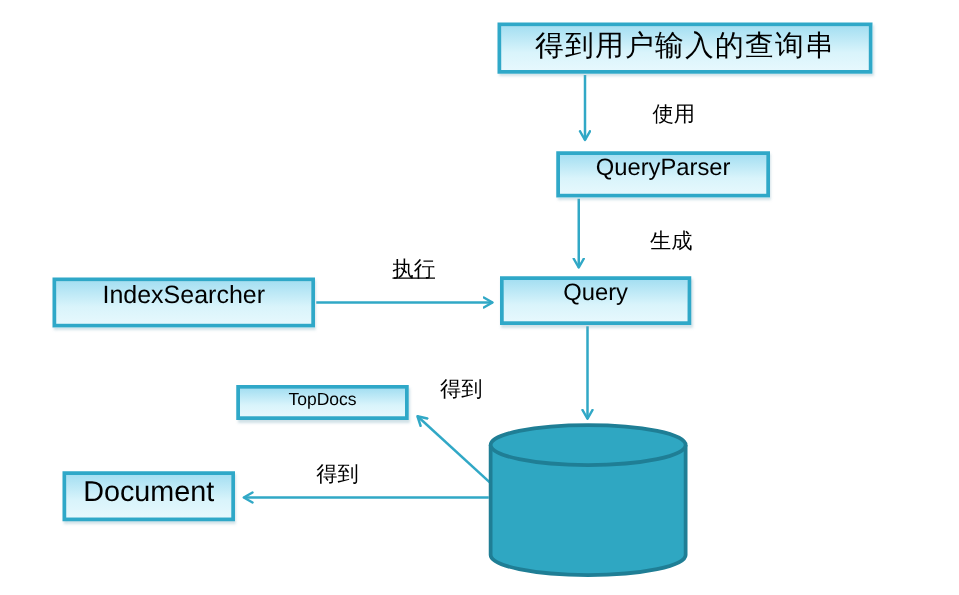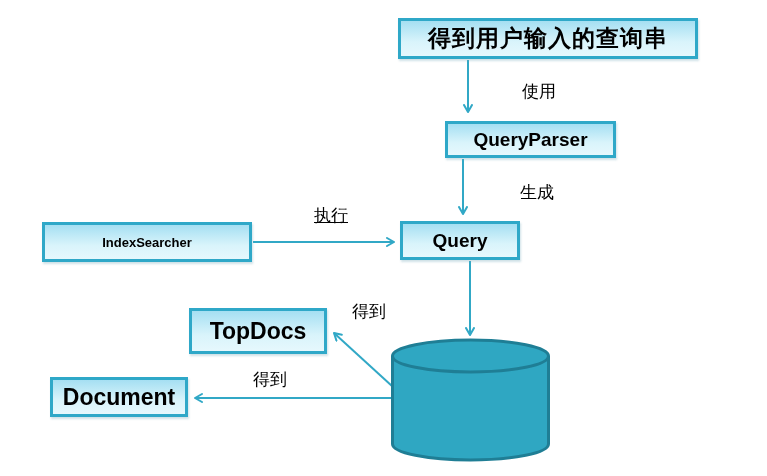--- a/index.html
+++ b/index.html
@@ -8,31 +8,31 @@
     width:767px;height:476px;
     background:#ffffff;
     font-family:"Liberation Sans","DejaVu Sans",sans-serif;
     overflow:hidden;
   }
   .node{
     position:absolute;
     box-sizing:border-box;
     border:3px solid #2fa8c8;
     background:linear-gradient(180deg,#a5dff2 0%,#d9f4fb 60%,#e6f8fd 100%);
-    display:flex;align-items:center;justify-content:center;
+    display:flex;justify-content:center;
     color:#000;
-    font-weight:bold;
+    font-weight:normal;
     box-shadow:1px 2px 2px rgba(120,170,185,0.35);
   }
   .node .lbl{white-space:nowrap;}
   #node-user-input{left:398px;top:18px;width:300px;height:41px;font-size:23px;letter-spacing:1px;}
   #node-query-parser{left:401px;top:121px;width:171px;height:37px;font-size:19px;margin-left:44px;}
-  #node-query{left:400px;top:221px;width:120px;height:39px;font-size:19px;}
-  #node-index-searcher{left:42px;top:222px;width:210px;height:40px;font-size:13px;}
-  #node-top-docs{left:189px;top:308px;width:138px;height:46px;font-size:23px;}
+  #node-query{left:400px;top:221px;width:153px;height:39px;font-size:19px;}
+  #node-index-searcher{left:42px;top:222px;width:210px;height:40px;font-size:20px;}
+  #node-top-docs{left:189px;top:308px;width:138px;height:28px;font-size:14px;}
   #node-document{left:50px;top:377px;width:138px;height:40px;font-size:23px;}
   .edge-label{
     position:absolute;
     color:#000;
     font-size:17px;
     white-space:nowrap;
   }
   #label-use{left:494px;top:80px;margin-left:28px;}
   #label-generate{left:520px;top:181px;}
   #label-execute{left:314px;top:204px;text-decoration:underline;}

